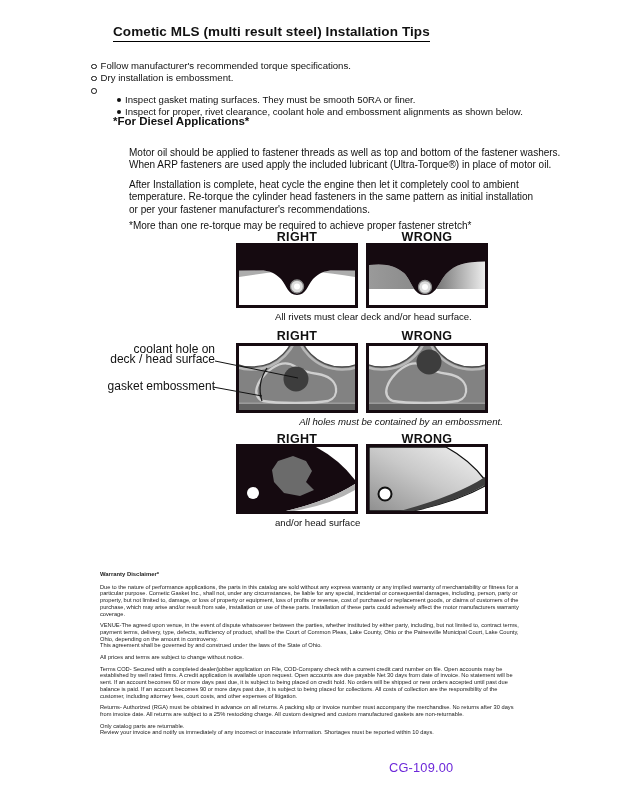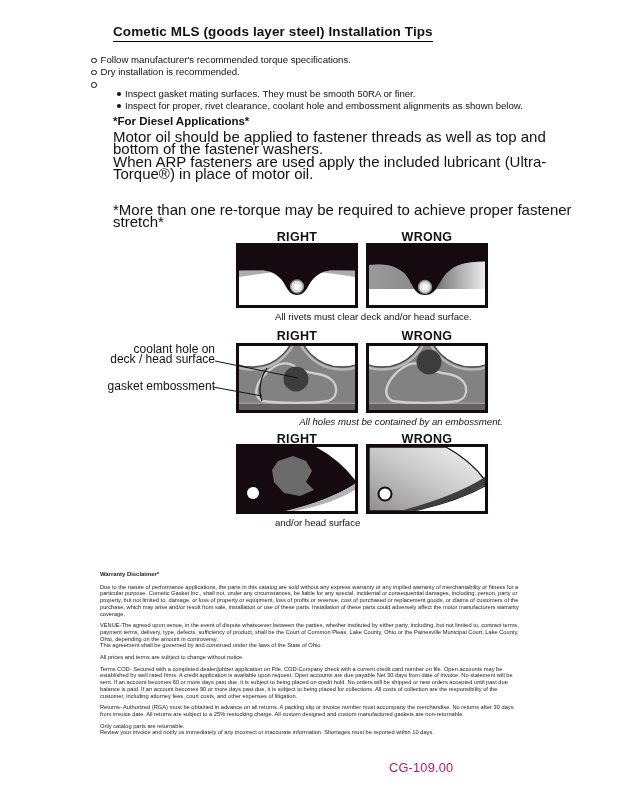--- a/index.html
+++ b/index.html
@@ -1,74 +1,77 @@
 <!DOCTYPE html>
 <html><head>
 <meta charset="utf-8">
 <style>
   html,body{margin:0;padding:0;background:#e8e8e8;}
   .page{position:relative;width:618px;height:800px;background:#ffffff;
         font-family:"Liberation Sans",sans-serif;color:#111;overflow:hidden;}
   .abs{position:absolute;}
   .title{left:113px;top:24px;font-size:13.5px;font-weight:bold;margin:0;
          display:inline-block;border-bottom:1.6px solid #000;padding-bottom:2px;letter-spacing:.1px;}
-  .bullets{left:91px;top:54px;width:470px;font-size:9.6px;line-height:12.3px;}
+  .bullets{left:91px;top:60px;width:470px;font-size:9.6px;line-height:12.3px;}
   .brow{display:flex;align-items:flex-start;}
   .brow.sub{padding-left:26px;}
   .omark{flex:0 0 auto;width:3.6px;height:3.6px;border:1px solid #111;border-radius:50%;margin:3.6px 4px 0 0;}
   .bmark{flex:0 0 auto;width:4px;height:4px;background:#111;border-radius:50%;margin:3.8px 4px 0 0;}
   .nowrap{white-space:nowrap;}
   .h2{left:113px;top:115px;font-size:11.5px;font-weight:bold;margin:0;}
-  .body{font-size:15px;line-height:12.3px;margin:0;}
+  .body{font-size:10px;line-height:12.3px;margin:16px;}
   .pre{white-space:pre-line;}
   .p1{left:113px;top:131px;width:480px;}
   .p2{left:113px;top:163px;width:480px;}
   .p3{left:113px;top:204px;width:480px;}
   .dlabel{width:122px;text-align:center;font-size:12.5px;font-weight:bold;letter-spacing:.3px;}
   .figbox{width:122px;height:70px;display:block;}
   .cap{font-size:9.6px;line-height:12px;margin-left:39px;}
   .sidelab{left:98px;width:117px;text-align:right;font-size:12px;line-height:10px;}
   .warranty{left:100px;top:571px;width:419px;font-size:5.7px;line-height:6.7px;color:#1a1a1a;}
   .warranty .wh{font-weight:bold;margin:0 0 6px 0;font-size:5.9px;}
   .warranty p{margin:0 0 5px 0;white-space:pre-line;}
-  .footer-code{left:389px;top:760px;font-size:12.8px;color:#be185d;letter-spacing:.2px;}
+  .footer-code{left:389px;top:760px;font-size:12.8px;color:#6d28d9;letter-spacing:.2px;}
   svg{display:block;}
 </style>
 </head>
 <body>
 
 <div class="page">
 
-  <h1 class="abs title">Cometic MLS (goods layer steel) Installation Tips</h1>
+  <h1 class="abs title">Cometic MLS (multi result steel) Installation Tips</h1>
 
   <div class="abs bullets">
     <div class="brow">
       <span class="omark"></span>
       <span>Follow manufacturer's recommended torque specifications.</span>
     </div>
     <div class="brow">
       <span class="omark"></span>
-      <span>Dry installation is recommended.</span>
+      <span>Dry installation is embossment.</span>
     </div>
     <div class="brow">
       <span class="omark"></span>
     </div>
     <div class="brow sub">
       <span class="bmark"></span>
       <span class="nowrap">Inspect gasket mating surfaces.  They must be smooth 50RA or finer.</span>
     </div>
     <div class="brow sub">
       <span class="bmark"></span>
       <span class="nowrap">Inspect for proper, rivet clearance, coolant hole and embossment alignments as shown below.</span>
     </div>
   </div>
 
   <h2 class="abs h2">*For Diesel Applications*</h2>
   <p class="abs body pre p1">Motor oil should be applied to fastener threads as well as top and bottom of the fastener washers.
 When ARP fasteners are used apply the included lubricant (Ultra-Torque®) in place of motor oil.</p>
+  <p class="abs body pre p2">After Installation is complete, heat cycle the engine then let it completely cool to ambient
+temperature. Re-torque the cylinder head fasteners in the same pattern as initial installation
+or per your fastener manufacturer's recommendations.</p>
   <p class="abs body p3">*More than one re-torque may be required to achieve proper fastener stretch*</p>
 
   <div class="abs dlabel" style="left:236px;top:230px;">RIGHT</div>
   <div class="abs dlabel" style="left:366px;top:230px;">WRONG</div>
 
   <svg class="abs figbox" style="left:236px;top:243px;height:65px;" viewBox="0 0 122 65">
     <rect x="1.5" y="1.5" width="119" height="62" fill="#ffffff"></rect>
     <path d="M3,27 L3,34 C18,31.5 32,29.8 46,28.6 Z" fill="#adadad"></path>
     <path d="M119,27 L119,34 C104,31.5 90,29.8 76,28.6 Z" fill="#adadad"></path>
     <path d="M3,3 H119 V27.5 H98 C88,27.5 83,30 77,36 C71,43 70,52 61,52 C52,52 51,43 45,36 C39,30 34,27.5 24,27.5 H3 Z" fill="#150a10"></path>

